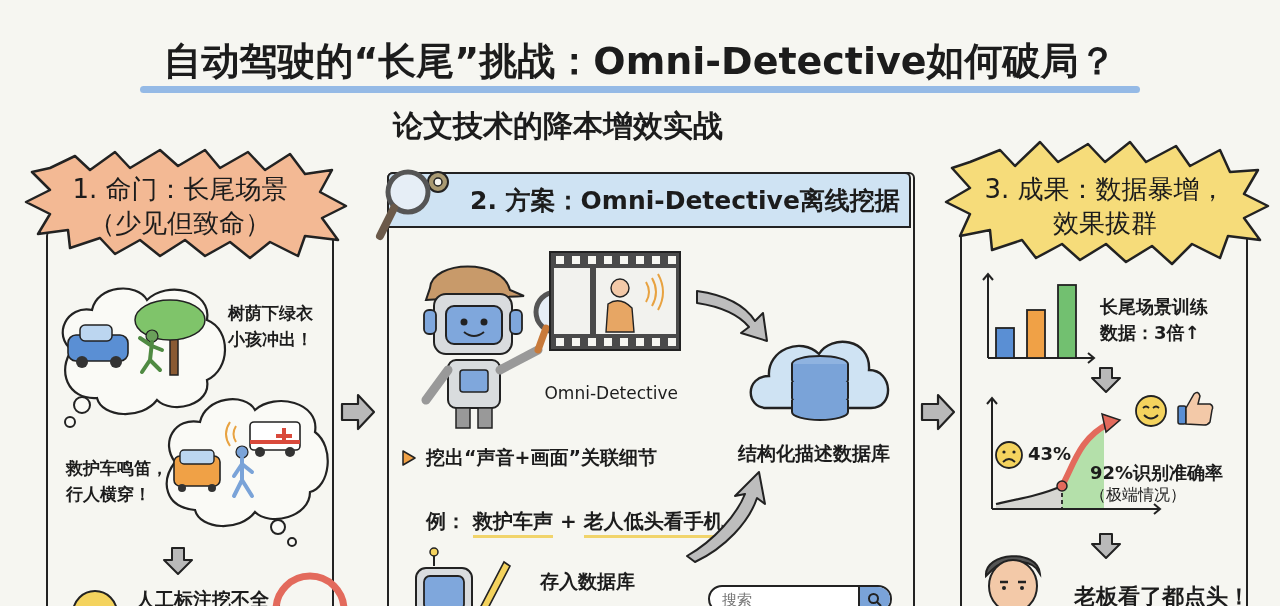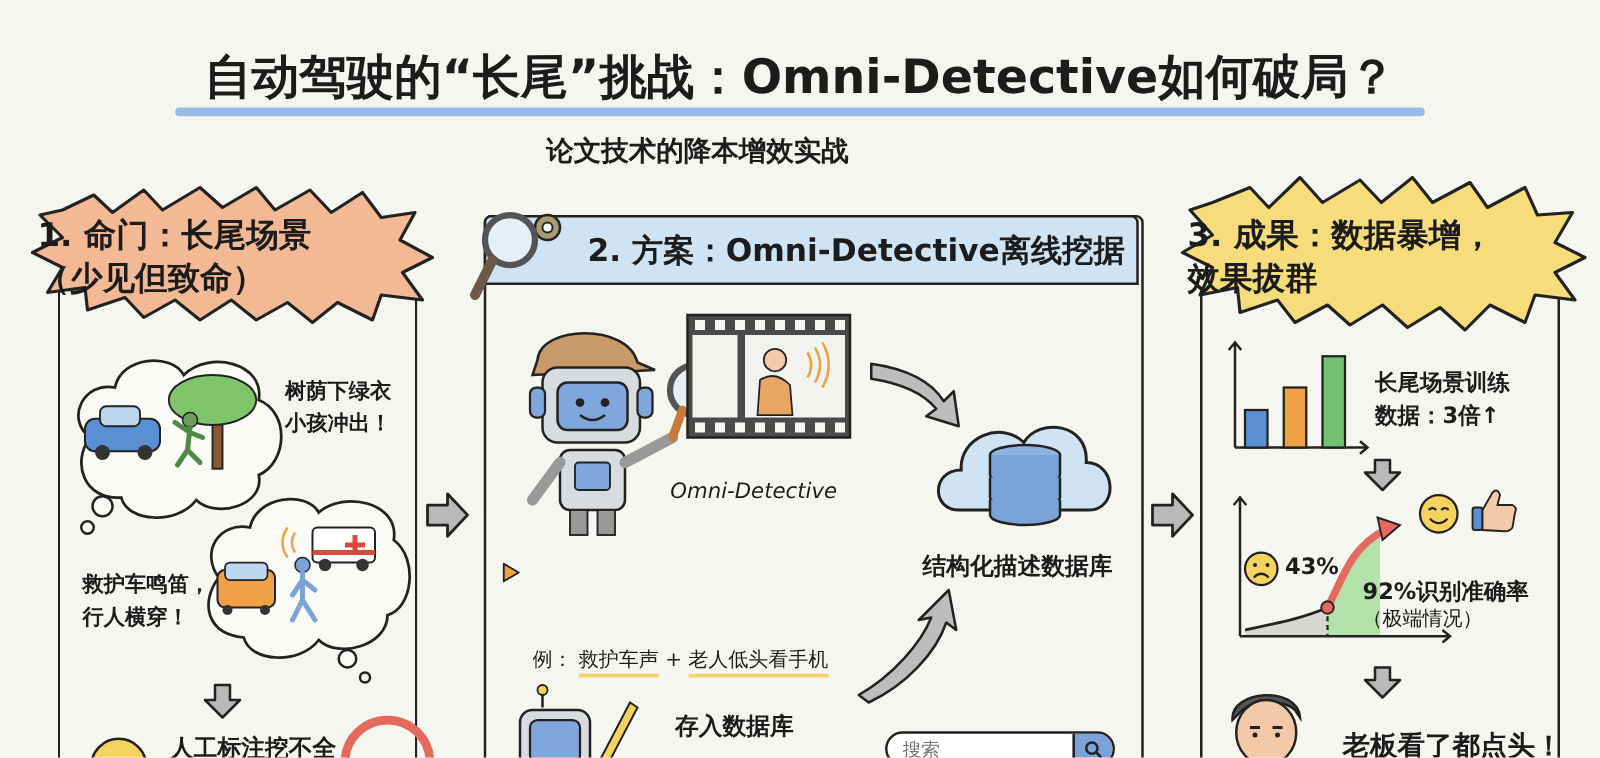--- a/index.html
+++ b/index.html
@@ -1,22 +1,22 @@
 <!DOCTYPE html>
 <html><head>
 <meta charset="utf-8">
 <style>
   html,body{margin:0;padding:0;}
   body{width:1280px;height:606px;overflow:hidden;background:#f6f6f1;font-family:"DejaVu Sans","Liberation Sans",sans-serif;color:#1c1c1c;position:relative;}
   .abs{position:absolute;}
   .title{left:0;top:36px;width:1280px;text-align:center;font-size:38px;font-weight:bold;letter-spacing:0px;}
   .underline{left:140px;top:86px;width:1000px;height:7px;background:#8bb4e4;border-radius:6px;opacity:.9;}
-  .subtitle{left:0;top:106px;width:1116px;text-align:center;font-size:22px;font-weight:bold;}
+  .subtitle{left:0;top:106px;width:1116px;text-align:center;font-size:30px;font-weight:bold;}
   .panel{border:2.5px solid #222;border-radius:6px;}
-  .burst-text{font-weight:bold;font-size:26px;line-height:34px;}
+  .burst-text{text-align:center;font-weight:normal;font-size:26px;line-height:34px;}
   .txt{font-size:18px;font-weight:bold;line-height:26px;}
   .hl{border-bottom:3px solid #f1d46b;padding-bottom:2px;}
   svg{overflow:visible;}
 </style>
 </head>
 <body>
 
 <div class="abs title">自动驾驶的“长尾”挑战：Omni-Detective如何破局？</div>
 <div class="abs underline"></div>
 <div class="abs subtitle">论文技术的降本增效实战</div>
@@ -139,43 +139,44 @@
       <rect x="102" y="86" width="8" height="8"></rect>
       <rect x="118" y="86" width="8" height="8"></rect>
   </g>
   <rect x="4" y="16" width="36" height="66" fill="#f2f2ee"></rect>
   <rect x="46" y="16" width="80" height="66" fill="#f2f2ee"></rect>
   <circle cx="70" cy="36" r="9" fill="#f3c9a8" stroke="#222" stroke-width="1.4"></circle>
   <path d="M56,80 L58,52 Q70,44 82,56 L84,80 Z" fill="#e7a664" stroke="#222" stroke-width="1.4"></path>
   <path d="M96,30 q6,10 0,20 M102,26 q8,14 0,28 M108,22 q10,18 0,36" stroke="#e8a240" stroke-width="2" fill="none"></path>
 </svg>
 
-<div class="abs" style="left:528px;top:383px;text-align:center;width:150px;font-size:17px;font-style:italic;">
+<div class="abs" style="left:528px;top:383px;text-align:right;width:150px;font-size:17px;">
   <div>Omni-Detective</div>
 </div>
 
 <svg class="abs" style="left:695px;top:285px;" width="80" height="60" viewBox="0 0 80 60">
   <path d="M2,6 C30,10 50,20 60,36 L68,28 L72,56 L46,48 L54,42 C44,30 28,22 2,18 Z" fill="#bdbdbd" stroke="#222" stroke-width="2" stroke-linejoin="round"></path>
 </svg>
 
 <svg class="abs" style="left:745px;top:328px;" width="150" height="100" viewBox="0 0 150 100">
   <path d="M22,80 C0,80 0,48 24,48 C22,22 56,8 74,26 C86,6 126,10 124,42 C148,42 150,80 126,80 Z" fill="#cfe3f3" stroke="#222" stroke-width="2.4"></path>
   <ellipse cx="75" cy="36" rx="28" ry="8" fill="#8fb3e0" stroke="#222" stroke-width="2"></ellipse>
   <path d="M47,36 v16 a28,8 0 0 0 56,0 v-16" fill="#7aa3d8" stroke="#222" stroke-width="2"></path>
   <path d="M47,54 v16 a28,8 0 0 0 56,0 v-16" fill="#7aa3d8" stroke="#222" stroke-width="2"></path>
   <path d="M47,72 v12 a28,8 0 0 0 56,0 v-12" fill="#7aa3d8" stroke="#222" stroke-width="2"></path>
 </svg>
 <div class="abs txt" style="left:738px;top:440px;font-size:19px;">结构化描述数据库</div>
 
 <svg class="abs" style="left:402px;top:450px;" width="14" height="16" viewBox="0 0 14 16">
   <polygon points="1,1 13,8 1,15" fill="#f0a146" stroke="#222" stroke-width="1.5" stroke-linejoin="round"></polygon>
 </svg>
 <div class="abs txt" style="left:426px;top:444px;font-size:19px;">
-</div>
-<div class="abs" style="left:426px;top:508px;font-size:16px;font-weight:normal;margin-top:10px;">
+  <div>挖出“声音+画面”关联细节</div>
+</div>
+<div class="abs" style="left:426px;top:508px;font-size:20px;font-weight:bold;">
   <span>例：</span>
   <span class="hl">救护车声</span>
   <span>+</span>
   <span class="hl">老人低头看手机</span>
 </div>
 
 <svg class="abs" style="left:685px;top:470px;" width="90" height="90" viewBox="0 0 90 90">
   <path d="M2,86 C30,70 52,44 60,24 L50,26 L74,2 L80,34 L72,28 C64,52 40,78 10,92 Z" fill="#bdbdbd" stroke="#222" stroke-width="2" stroke-linejoin="round"></path>
 </svg>
 

